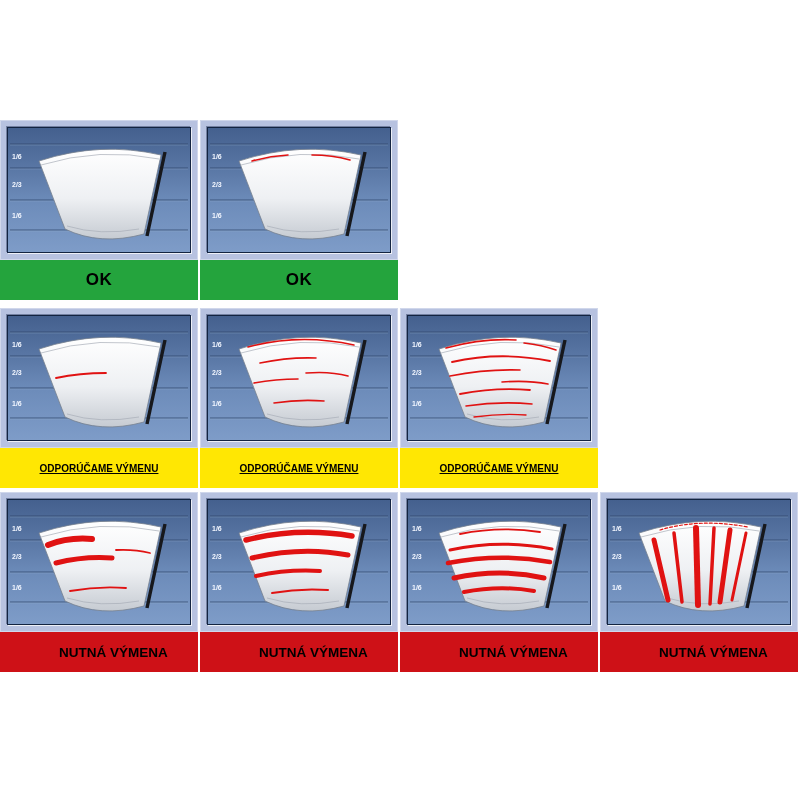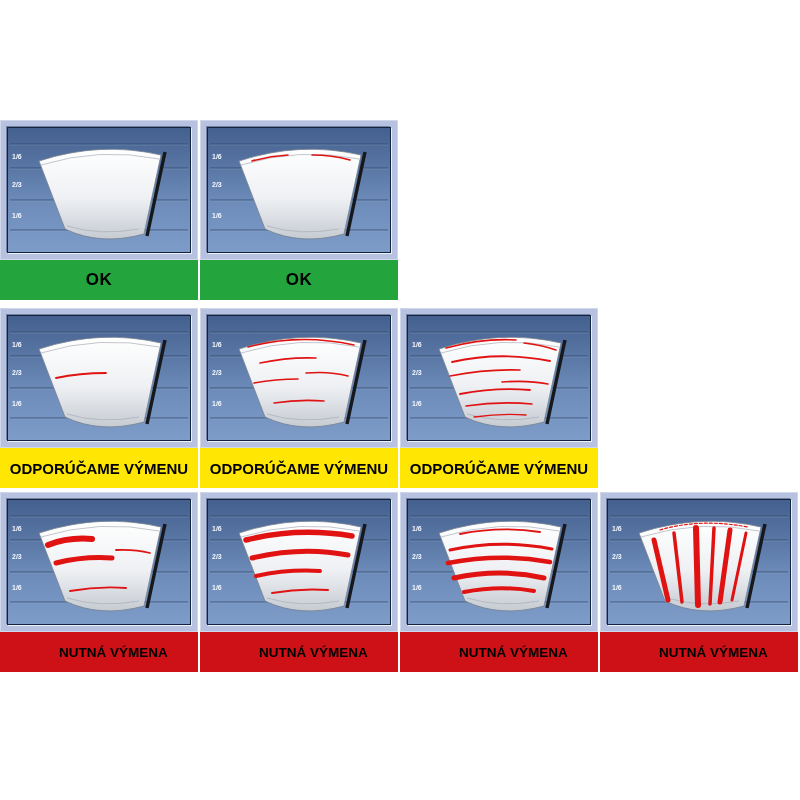--- a/index.html
+++ b/index.html
@@ -21,21 +21,21 @@
     border:1px solid #132441;
     box-shadow: 1px 1px 0 rgba(255,255,255,0.75), -1px -1px 0 rgba(60,75,110,0.55);
   }
   .panel svg { display:block; width:100%; height:100%; }
   svg text { font-family:"Liberation Sans", sans-serif; font-weight:bold; }
   .bar {
     height:40px; display:flex; align-items:center; justify-content:center;
     font-weight:bold; color:#000; text-align:center;
   }
   .bar.ok { background:#24a43d; font-size:17px; letter-spacing:0.5px; }
-  .bar.warn { background:#ffe703; font-size:15px; }
+  .bar.warn { background:#ffe703; font-size:10px;text-decoration:underline; }
   .bar.critical { background:#ce1117; font-size:13.5px;padding-left:29px; }
   .streaks path { stroke:#e01212; fill:none; stroke-linecap:round; }
 </style>
 </head>
 <body>
 
 <svg width="0" height="0" style="position:absolute" aria-hidden="true">
   <defs>
     <linearGradient id="fanGrad" x1="0" y1="0" x2="0" y2="1">
       <stop offset="0" stop-color="#ffffff"></stop>

